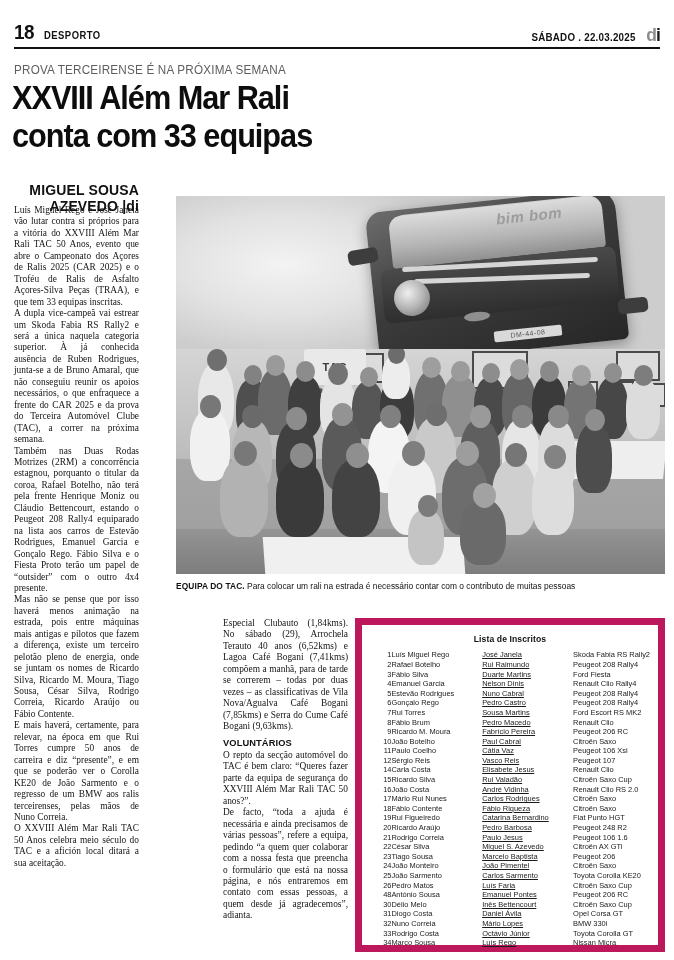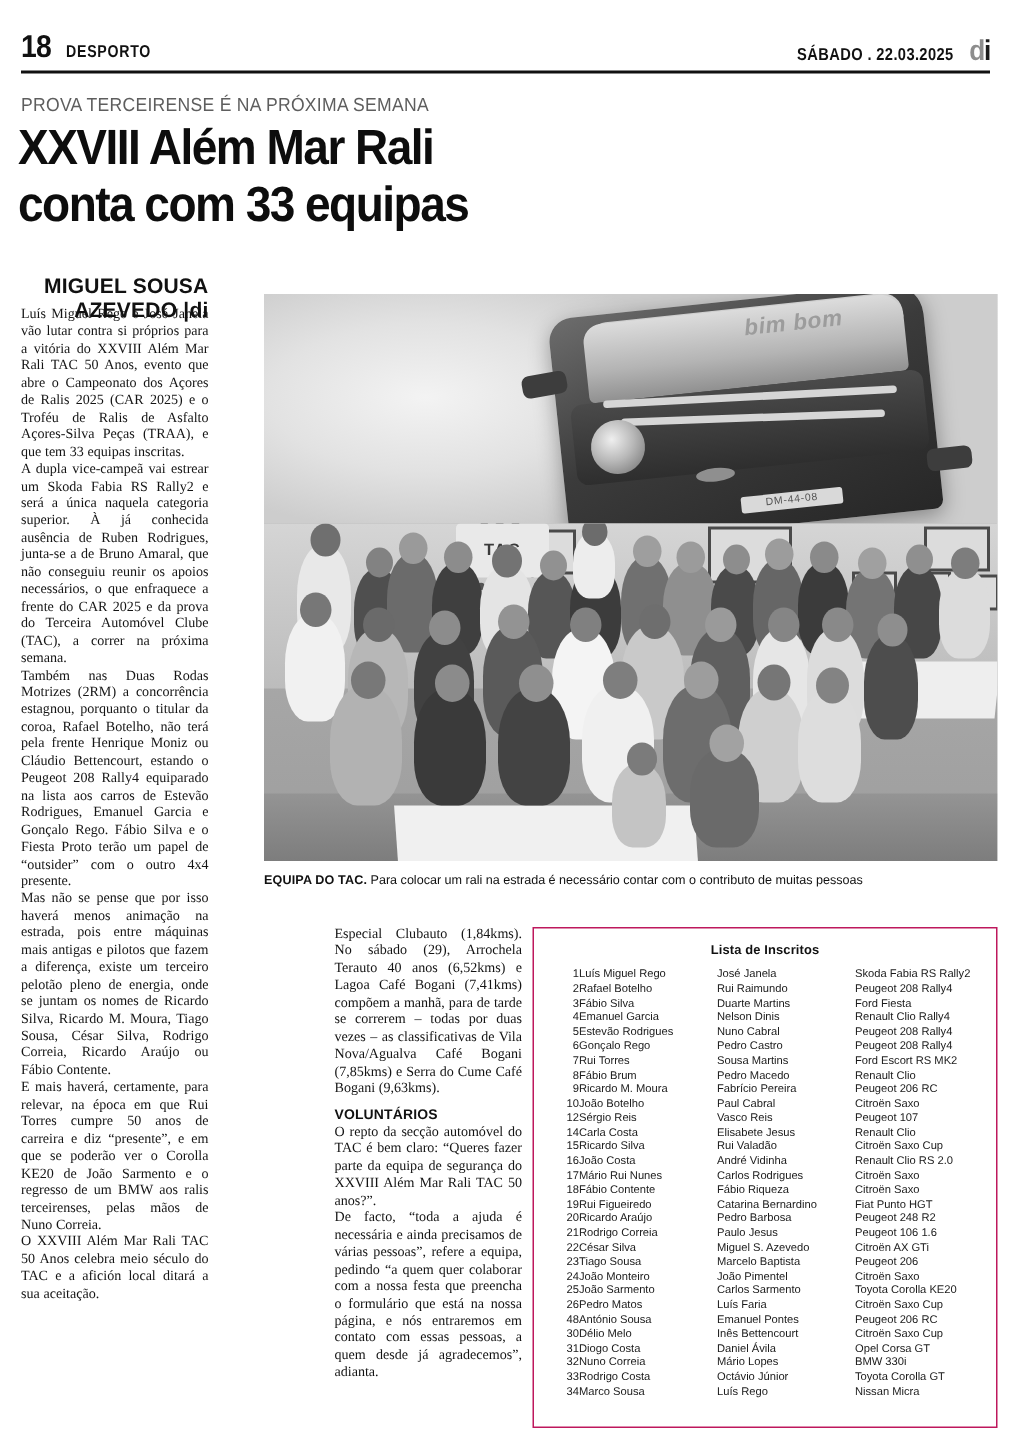--- a/index.html
+++ b/index.html
@@ -209,38 +209,38 @@
   #caption{
     position:absolute;left:176px;top:581px;width:489px;
     font-family:"Liberation Sans", sans-serif;
     font-size:8.4px;line-height:11px;color:#111;
   }
   #caption .lead{font-weight:bold;letter-spacing:.1px;}
 
   
   #entrylist{
     position:absolute;left:355px;top:618px;width:310px;height:334px;
-    border:1px solid #be185d;background:#fff;
+    border:7px solid #be185d;background:#fff;
     box-sizing:border-box;
     padding:9px 8px 6px 8px;
   }
   #entrylist-title{
     font-family:"Liberation Sans", sans-serif;
     font-weight:bold;font-size:8.6px;text-align:center;color:#111;
     margin-bottom:7px;letter-spacing:.1px;
   }
   table.entries{
     border-collapse:collapse;width:100%;
     font-family:"Liberation Sans", sans-serif;
     font-size:7.45px;color:#1a1a1a;line-height:8.9px;
   }
   table.entries td{padding:0.35px 0;vertical-align:top;white-space:nowrap;}
   td.c-num{width:22px;text-align:right;padding-right:10px;}
   td.c-driver{width:92px;}
-  td.c-codriver{width:92px;}
+  td.c-codriver{width:92px;text-decoration:underline;}
   td.c-car{width:auto;}
 </style>
 </head>
 <body>
 
 <div id="masthead">
   <div class="mast-left">
     <span class="page-num">18</span>
     <span class="section-name">DESPORTO</span>
   </div>
@@ -447,20 +447,26 @@
           <td class="c-codriver">Fabrício Pereira</td>
           <td class="c-car">Peugeot 206 RC</td>
         </tr>
         <tr>
           <td class="c-num">10</td>
           <td class="c-driver">João Botelho</td>
           <td class="c-codriver">Paul Cabral</td>
           <td class="c-car">Citroën Saxo</td>
         </tr>
         <tr>
+          <td class="c-num">11</td>
+          <td class="c-driver">Paulo Coelho</td>
+          <td class="c-codriver">Cátia Vaz</td>
+          <td class="c-car">Peugeot 106 Xsi</td>
+        </tr>
+        <tr>
           <td class="c-num">12</td>
           <td class="c-driver">Sérgio Reis</td>
           <td class="c-codriver">Vasco Reis</td>
           <td class="c-car">Peugeot 107</td>
         </tr>
         <tr>
           <td class="c-num">14</td>
           <td class="c-driver">Carla Costa</td>
           <td class="c-codriver">Elisabete Jesus</td>
           <td class="c-car">Renault Clio</td>

